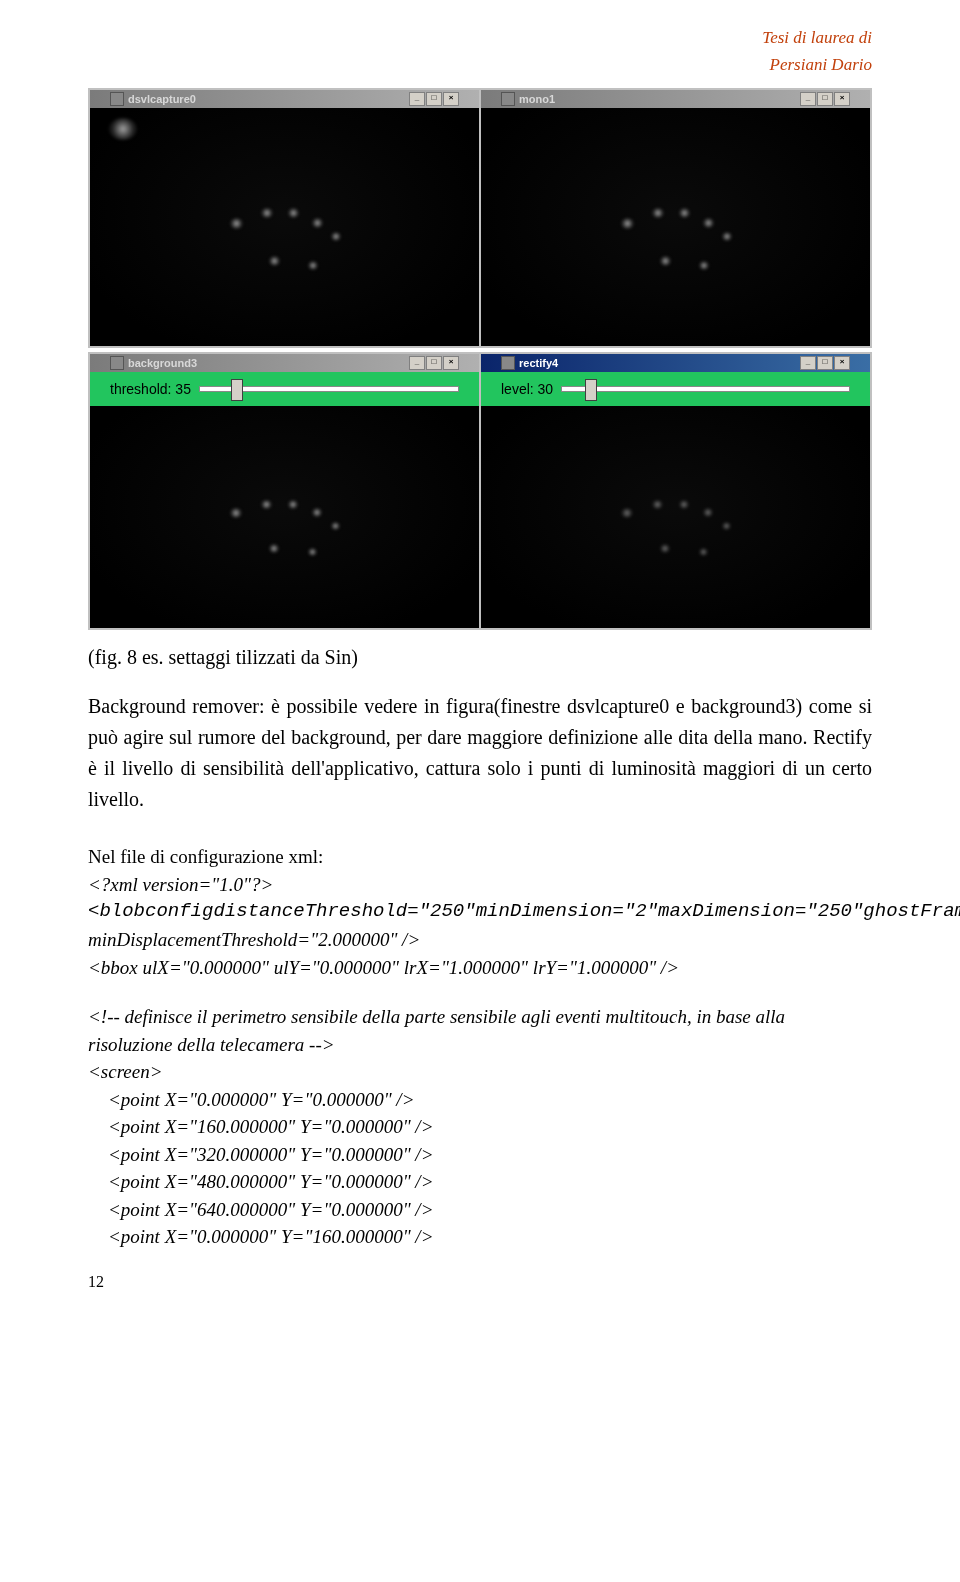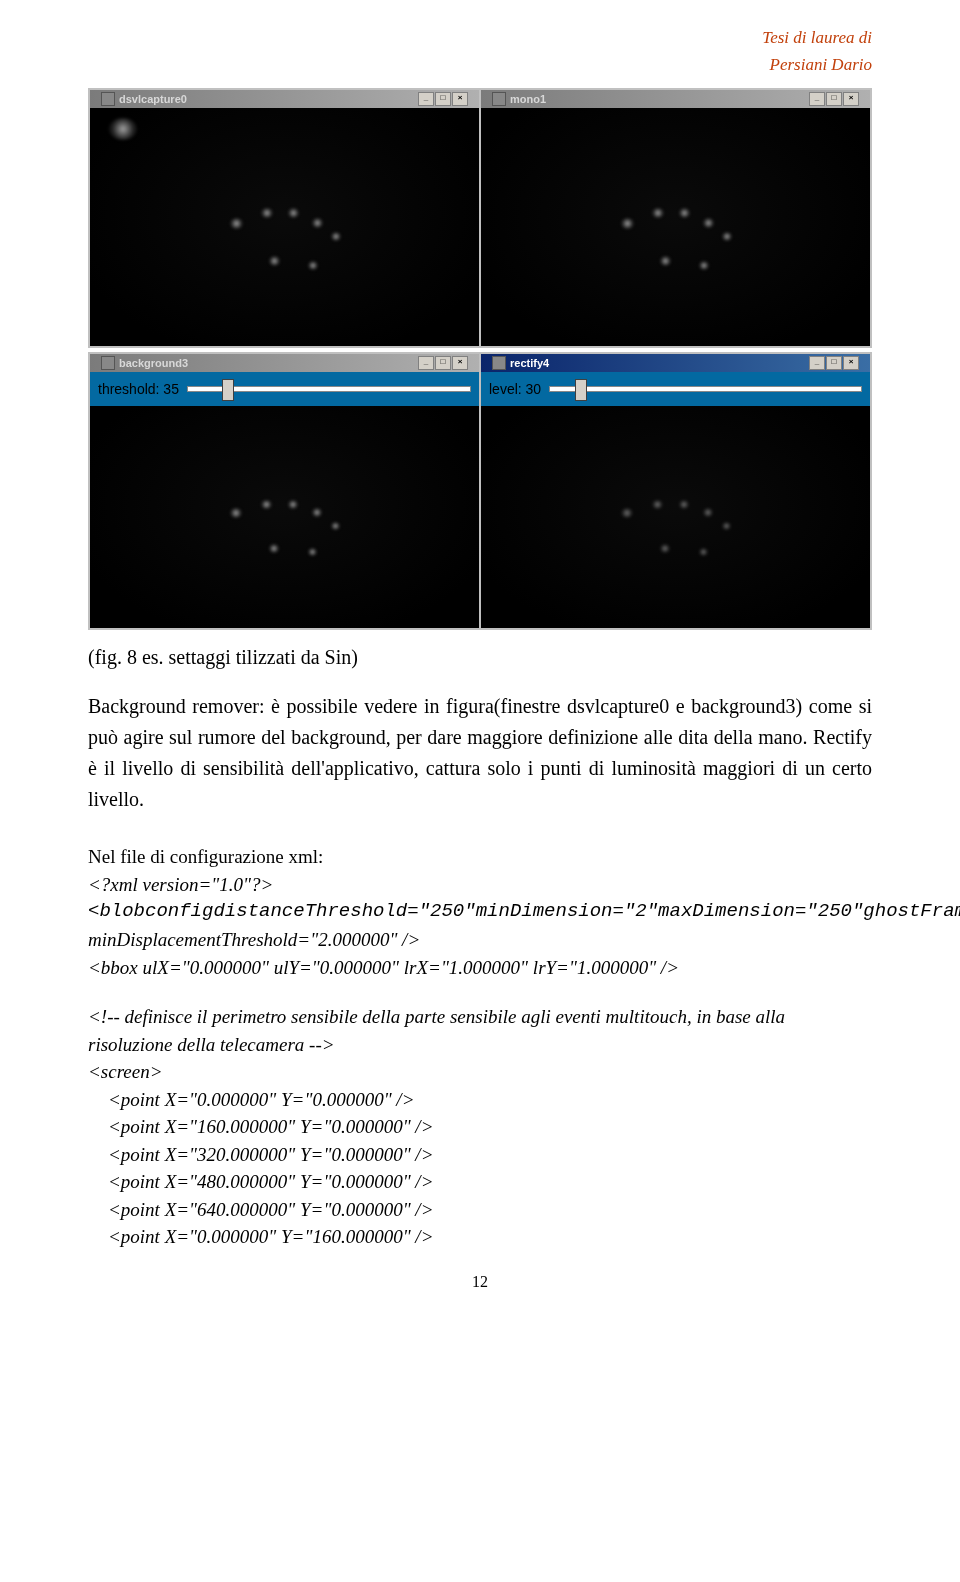--- a/index.html
+++ b/index.html
@@ -34,21 +34,21 @@
     display: flex;
     flex-direction: column;
   }
   .titlebar {
     display: flex;
     align-items: center;
     height: 18px;
     font-family: Tahoma, Arial, sans-serif;
     font-size: 11px;
     font-weight: bold;
-    padding: 0 11px;
+    padding: 0 20px;
     color: #fff;
   }
   .titlebar.inactive {
     background: linear-gradient(to right, #7b7b7b, #b0b0b0);
     color: #d8d8d8;
   }
   .titlebar.active {
     background: linear-gradient(to right, #0a246a, #3a6ea5);
   }
   .titlebar .t-icon {
@@ -89,22 +89,22 @@
     background: radial-gradient(ellipse at 50% 45%, #0a0a0a 0%, #000 80%);
     position: relative;
   }
   .blob {
     position: absolute;
     border-radius: 50%;
     background: radial-gradient(circle, rgba(200,200,200,0.8) 0%, rgba(100,100,100,0.3) 60%, transparent 100%);
     filter: blur(1.5px);
   }
   .slider-row {
-    background: #0369a1;
-    padding: 4px 8px;
+    background: #22c55e;
+    padding: 4px 20px;
     font-family: Tahoma, Arial, sans-serif;
     font-size: 14px;
     display: flex;
     align-items: center;
     gap: 8px;
   }
   .slider-track {
     flex: 1;
     height: 4px;
     background: #fff;
@@ -139,21 +139,21 @@
   }
   .mono-block .row {
     display: flex;
     justify-content: space-between;
     font-family: Liberation Mono, monospace;
   }
   .mono-block .indent {
     padding-left: 20px;
   }
   .footer-pagenum {
-    text-align: center;
+    text-align: left;
     font-size: 16px;
     margin-top: 20px;
   }
 </style>
 </head>
 <body>
 
 <div class="page">
   <div class="header-right">
     <div>Tesi di laurea di</div>

